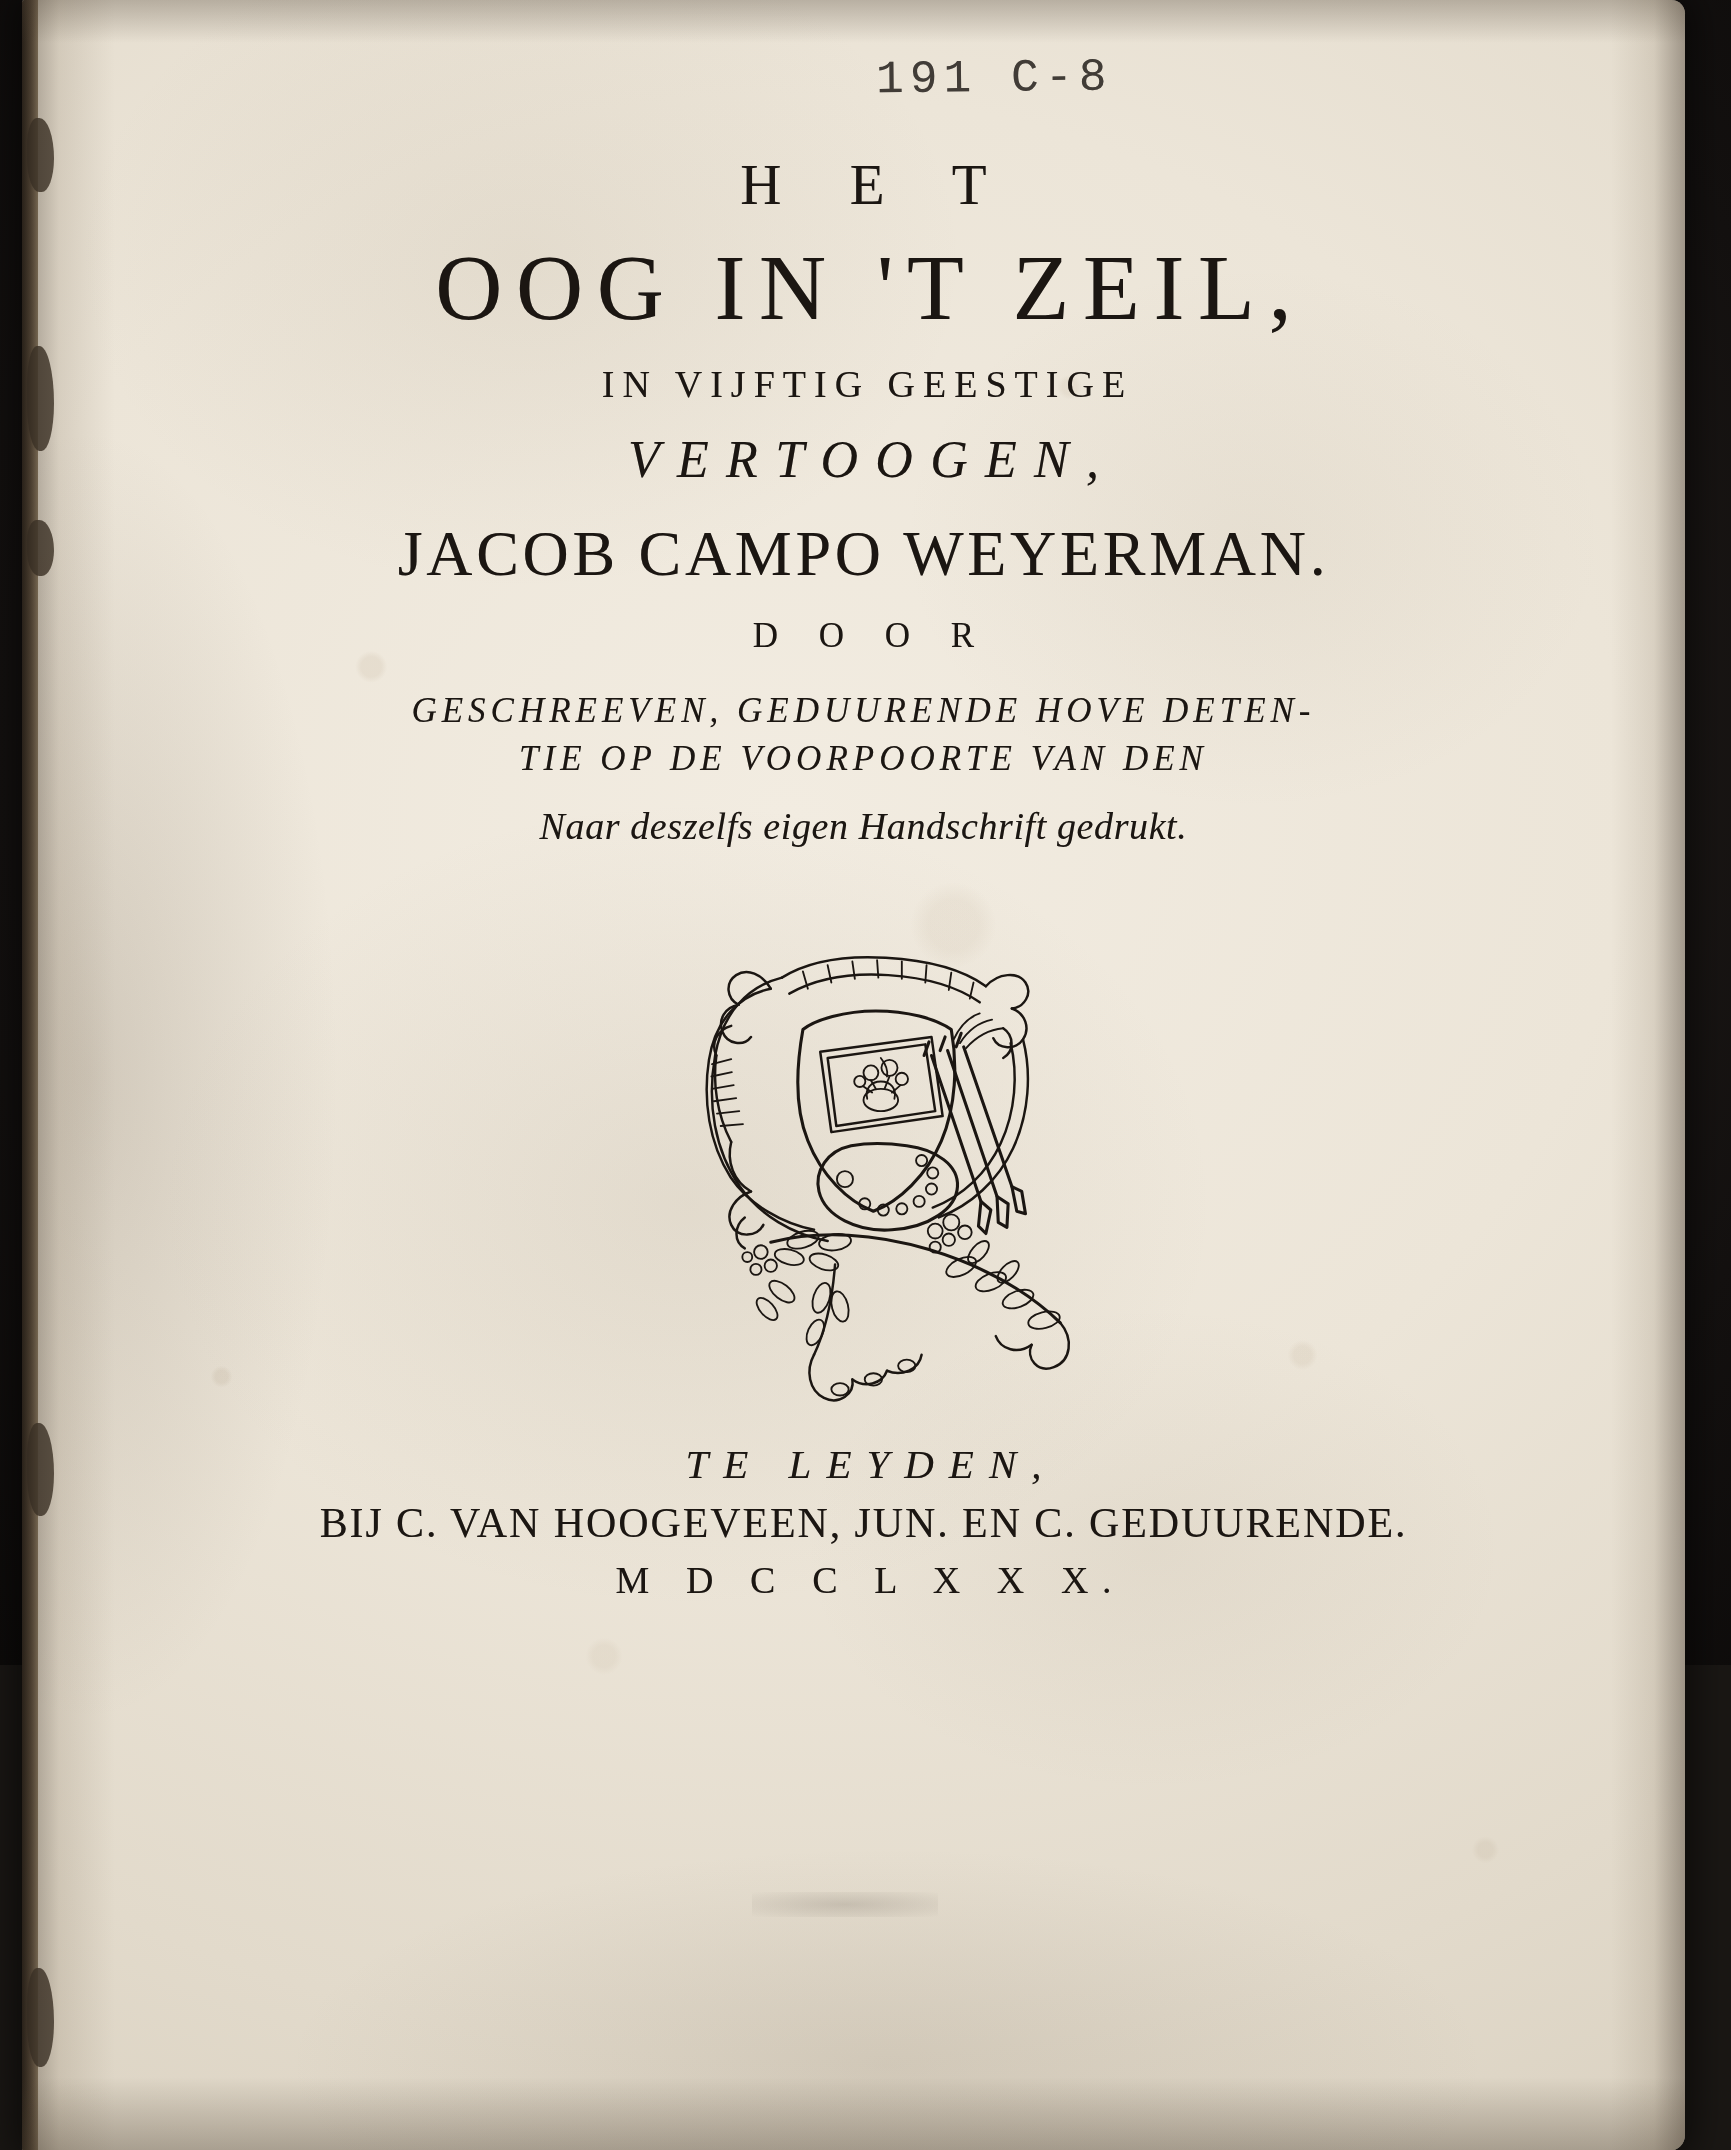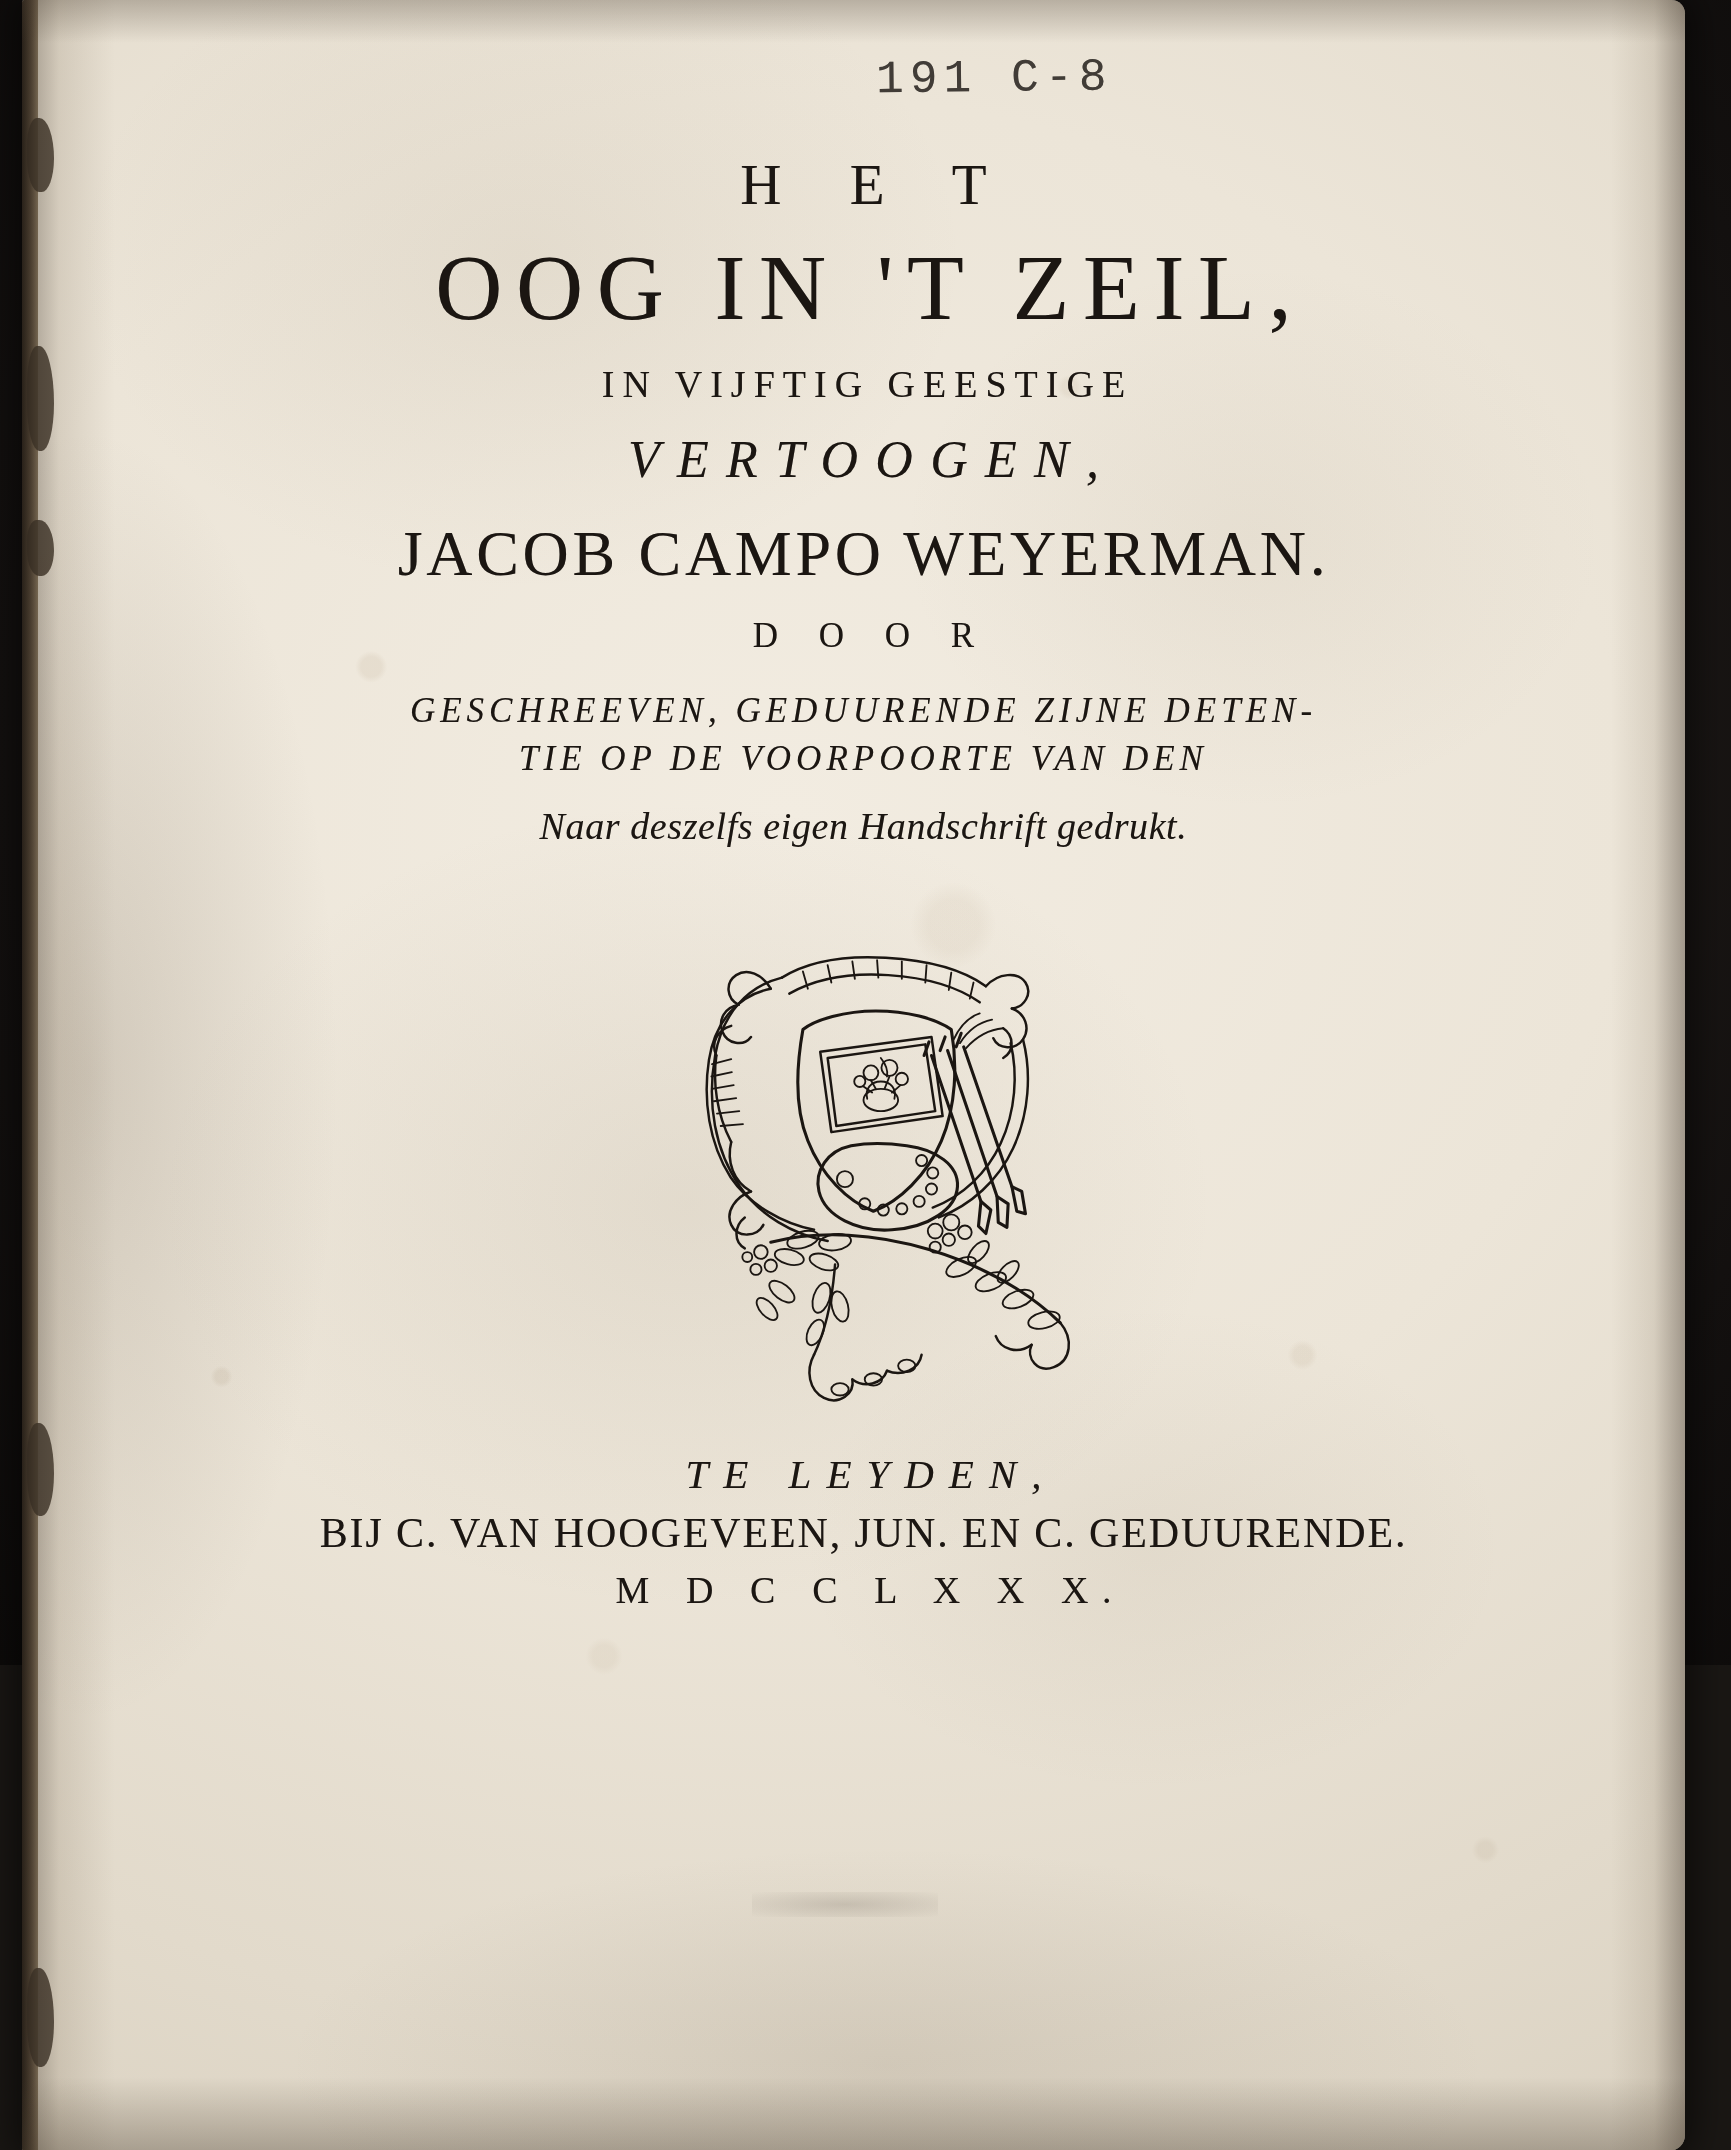--- a/index.html
+++ b/index.html
@@ -213,21 +213,20 @@
   #vignette {
     position: relative;
     margin: 48px auto 0 auto;
     width: 557px;
     height: 544px;
   }
   #vignette svg { display: block; width: 100%; height: 100%; }
 
   
   .imprint {
-    margin-top: 10px;
   }
   .t-place {
     font-size: 41px;
     letter-spacing: 15px;
     text-indent: 15px;
     font-style: italic;
   }
   .t-printer {
     margin-top: 11px;
     font-size: 42px;
@@ -282,21 +281,21 @@
 
       <span class="line ink t-sub1">IN VIJFTIG GEESTIGE</span>
 
       <span class="line ink t-vertoogen">VERTOOGEN,</span>
 
       <span class="line ink t-author">JACOB CAMPO WEYERMAN.</span>
 
       <span class="line ink t-door">D O O R</span>
 
       <div class="t-note ink">
-        <span class="line">GESCHREEVEN, GEDUURENDE ZIJNE DETEN-</span>
+        <span class="line">GESCHREEVEN, GEDUURENDE HOVE DETEN-</span>
         <span class="line">TIE OP DE VOORPOORTE VAN DEN</span>
       </div>
 
       <span class="line ink t-hand">Naar deszelfs eigen Handschrift gedrukt.</span>
 
       <div id="vignette">
         <svg viewBox="0 0 900 880" xmlns="http://www.w3.org/2000/svg" fill="none" stroke="#1b1612" stroke-width="4" stroke-linecap="round" stroke-linejoin="round">
 
           <path d="M300 150 C250 160 210 200 200 265 C190 330 200 400 235 455
                    C265 500 320 530 370 540"></path>

